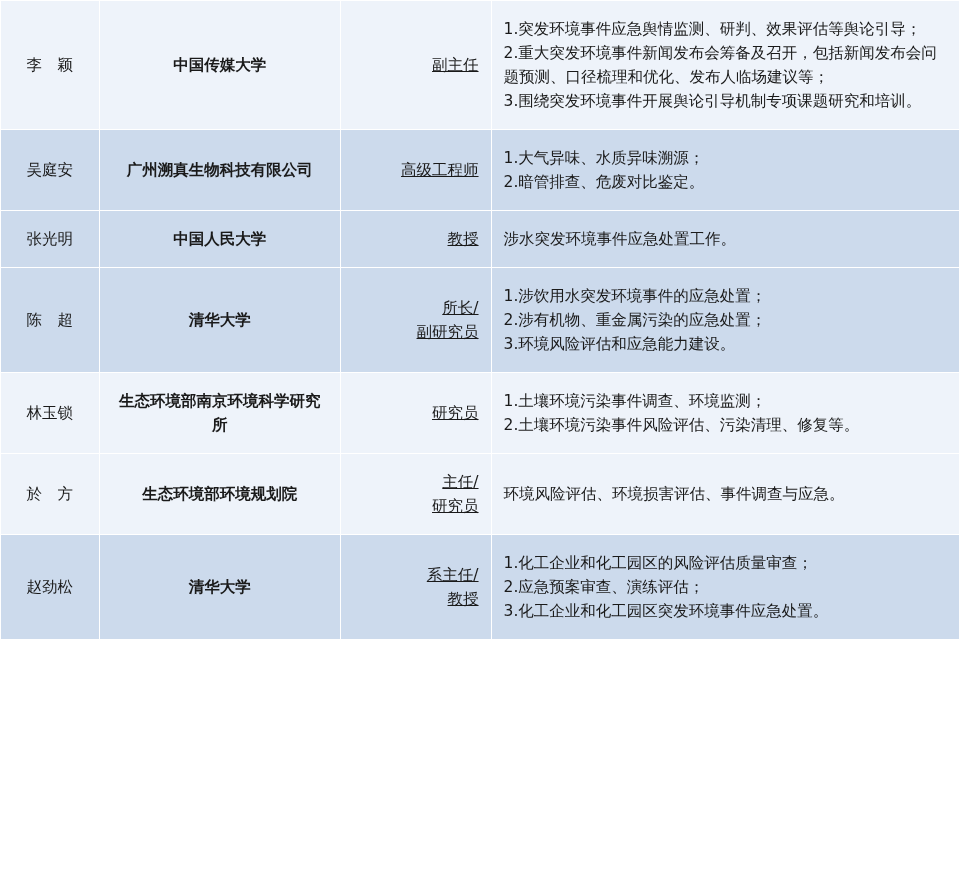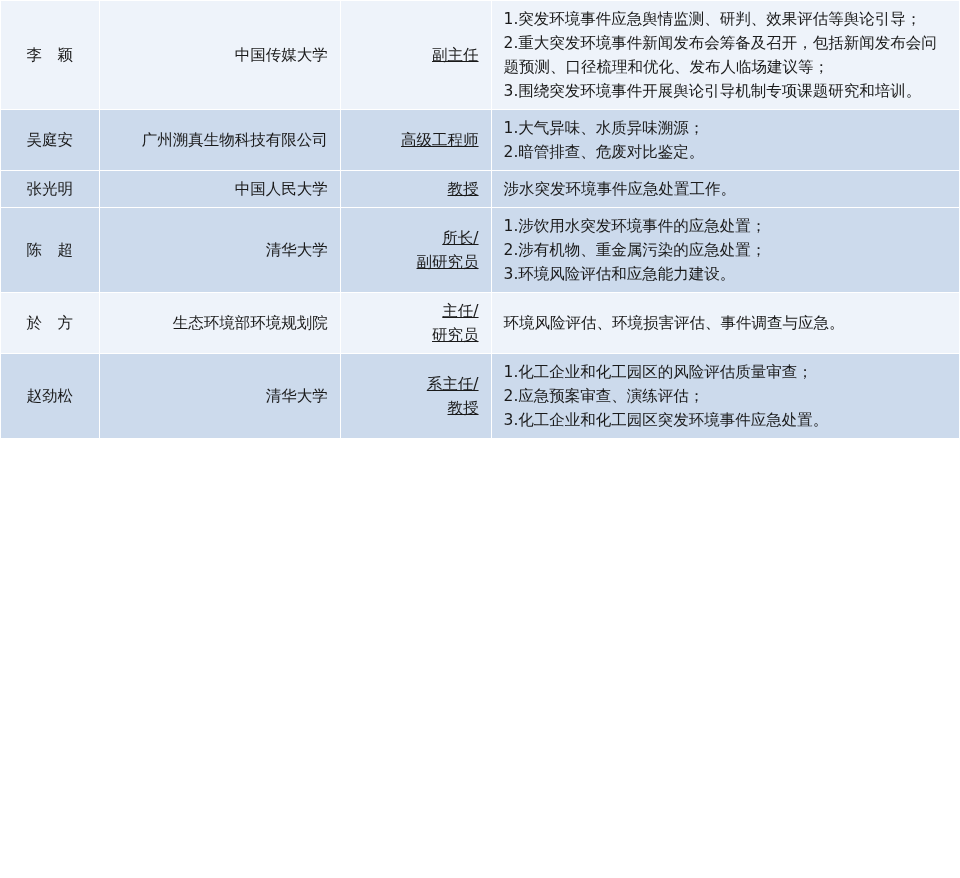--- a/index.html
+++ b/index.html
@@ -11,31 +11,31 @@
     width: 960px;
     font-family: "DejaVu Sans", "Liberation Sans", sans-serif;
   }
   table.expert-table {
     width: 960px;
     border-collapse: collapse;
     table-layout: fixed;
   }
   table.expert-table td {
     border: 1px solid #ffffff;
-    padding: 6px 12px;
+    padding: 16px 12px;
     font-size: 15.5px;
     line-height: 1.55;
     color: #1a1a1a;
     vertical-align: middle;
   }
   .row-light td { background: #eef3fa; }
   .row-dark  td { background: #ccdaec; }
 
   .col-name  { width: 98px;  text-align: center; }
-  .col-org   { width: 240px; text-align: right; }
+  .col-org   { width: 240px; text-align: center; font-weight: bold; }
   .col-title { width: 150px; text-align: right; text-decoration: underline; }
   .col-scope { width: 466px; text-align: left; }
 
   .name-text {
     display: inline-block;
     white-space: pre;
     text-align: right;
   }
   .multiline {
     white-space: pre-line;
@@ -79,20 +79,27 @@
       <tr class="row-dark">
         <td class="col-name"><span class="name-text">陈　超</span></td>
         <td class="col-org">清华大学</td>
         <td class="col-title multiline">所长/
 副研究员</td>
         <td class="col-scope scope-list">1.涉饮用水突发环境事件的应急处置；
 2.涉有机物、重金属污染的应急处置；
 3.环境风险评估和应急能力建设。</td>
       </tr>
       <tr class="row-light">
+        <td class="col-name"><span class="name-text">林玉锁</span></td>
+        <td class="col-org">生态环境部南京环境科学研究所</td>
+        <td class="col-title multiline">研究员</td>
+        <td class="col-scope scope-list">1.土壤环境污染事件调查、环境监测；
+2.土壤环境污染事件风险评估、污染清理、修复等。</td>
+      </tr>
+      <tr class="row-light">
         <td class="col-name"><span class="name-text">於　方</span></td>
         <td class="col-org">生态环境部环境规划院</td>
         <td class="col-title multiline">主任/
 研究员</td>
         <td class="col-scope scope-list">环境风险评估、环境损害评估、事件调查与应急。</td>
       </tr>
       <tr class="row-dark">
         <td class="col-name"><span class="name-text">赵劲松</span></td>
         <td class="col-org">清华大学</td>
         <td class="col-title multiline">系主任/

